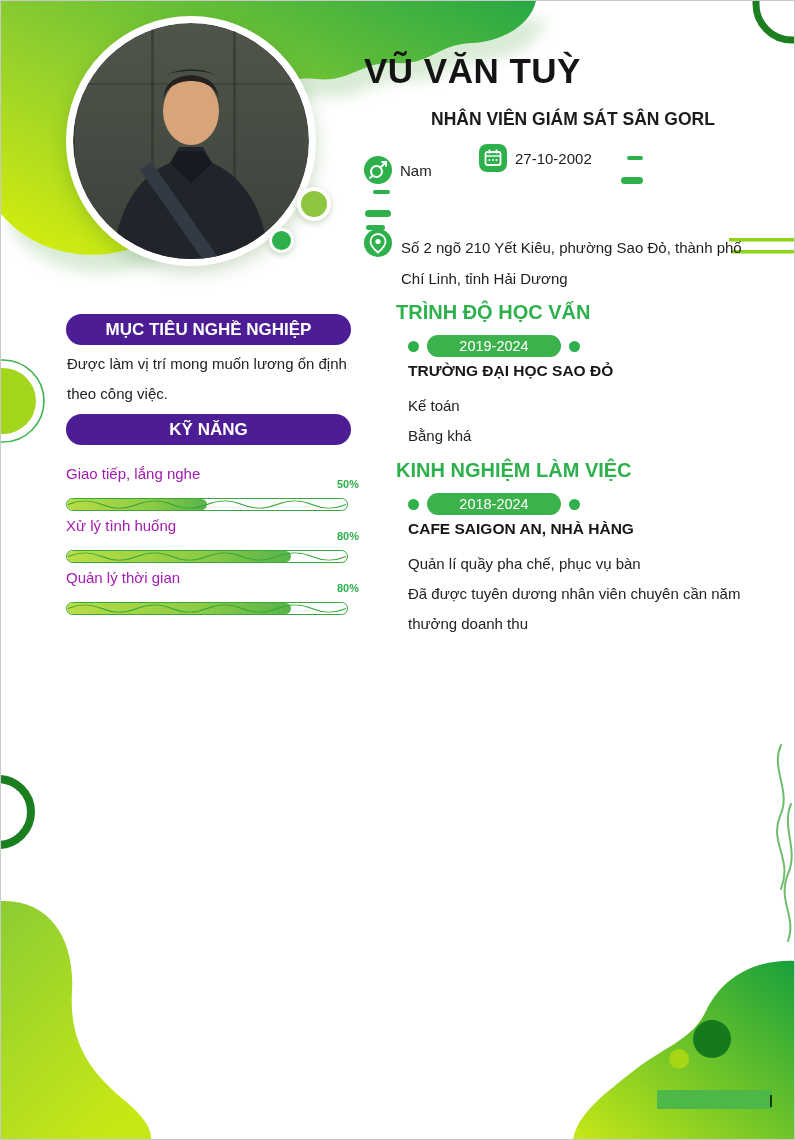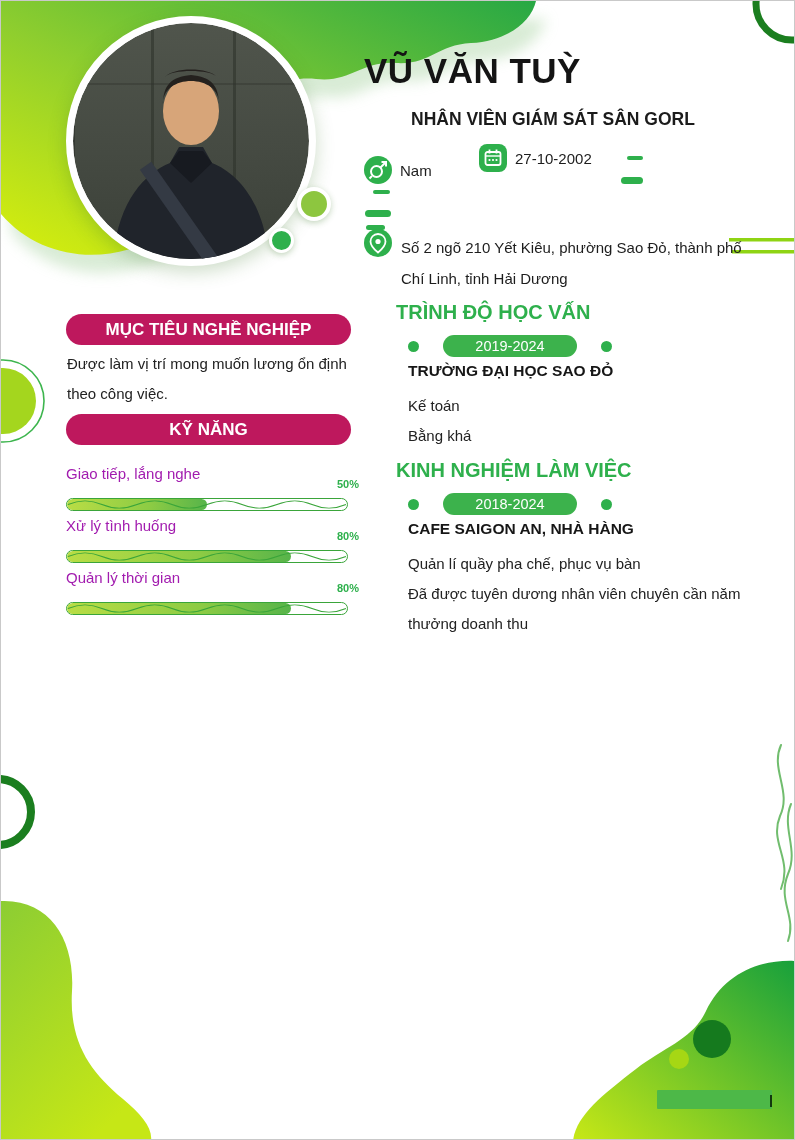--- a/index.html
+++ b/index.html
@@ -22,49 +22,49 @@
       linear-gradient(180deg, #50554c 0%, #454a42 55%, #3b4038 100%);
   }
   .photo-bg svg { position:absolute; inset:0; }
 
   .chain-dot { position:absolute; border-radius:50%; z-index:4; box-shadow:0 2px 6px rgba(60,120,40,.3); }
   .chain-dot.big { left:296px; top:186px; width:34px; height:34px; background:#8dc63f; border:4px solid #fff; }
   .chain-dot.small { left:268px; top:227px; width:25px; height:25px; background:#2eb04c; border:3px solid #fff; }
 
   
   .name { position:absolute; left:363px; top:50px; font-size:35px; font-weight:700; color:#141414; letter-spacing:.5px; z-index:5; }
-  .job-title { position:absolute; left:410px; top:108px; font-size:17.5px; font-weight:700; color:#1b1b1b; z-index:5; }
+  .job-title { position:absolute; left:430px; top:108px; font-size:17.5px; font-weight:700; color:#1b1b1b; z-index:5; }
 
   .info-row { position:absolute; display:flex; align-items:center; z-index:5; }
   .ic { width:28px; height:28px; background:#2eb04c; display:flex; align-items:center; justify-content:center; flex:0 0 28px; }
   .ic.round { border-radius:50%; }
   .ic.square { border-radius:8px; }
   .info-text { font-size:15px; color:#1d1d1d; margin-left:8px; }
   .addr-text { position:absolute; left:400px; top:231px; width:358px; font-size:15px; color:#1d1d1d; line-height:31px; z-index:5; }
 
   
   .pill-head {
-    position:absolute; left:65px; width:285px; height:31px; background:#be185d;
+    position:absolute; left:65px; width:285px; height:31px; background:#4c1d95;
     border-radius:16px; color:#fff; font-weight:700; font-size:17px;
     display:flex; align-items:center; justify-content:center; z-index:5;
   }
   .objective-text { position:absolute; left:66px; top:348px; width:294px; font-size:15px; color:#222; line-height:30px; z-index:5; }
 
   .skill { position:absolute; left:65px; width:285px; height:48px; z-index:5; }
   .skill-label { font-size:15px; color:#a21caf; }
   .skill-pct { position:absolute; right:-8px; top:13px; font-size:11px; font-weight:700; color:#2eb04c; }
   .skill-bar { position:absolute; left:0; top:33px; width:282px; height:13px;
     border:1.5px solid #3aa53a; border-radius:7px; background:#fff; overflow:hidden; }
   .bar-fill { position:absolute; left:0; top:0; bottom:0; border-radius:6px;
     background:linear-gradient(90deg,#b9dd45 0%, #8ccb44 60%, #57b44a 100%); }
   .bar-wave { position:absolute; left:0; top:0; width:100%; height:100%; }
 
   
   .sec-head { position:absolute; left:395px; font-size:20px; font-weight:700; color:#2eb04c; z-index:5; }
-  .date-row { position:absolute; left:407px; display:flex; align-items:center; gap:24px; z-index:5; }
+  .date-row { position:absolute; left:407px; display:flex; align-items:center; gap:8px; z-index:5; }
   .date-dot { width:11px; height:11px; border-radius:50%; background:#2eb04c; }
   .date-pill { width:134px; height:22px; background:#3cb24c; border-radius:11px; color:#fff;
     font-size:14.5px; display:flex; align-items:center; justify-content:center; }
   .r-bold { position:absolute; left:407px; font-size:15.5px; font-weight:700; color:#161616; z-index:5; }
   .r-text { position:absolute; left:407px; font-size:15px; color:#222; line-height:30px; z-index:5; }
 </style>
 </head>
 <body>
 
 <div class="page">

